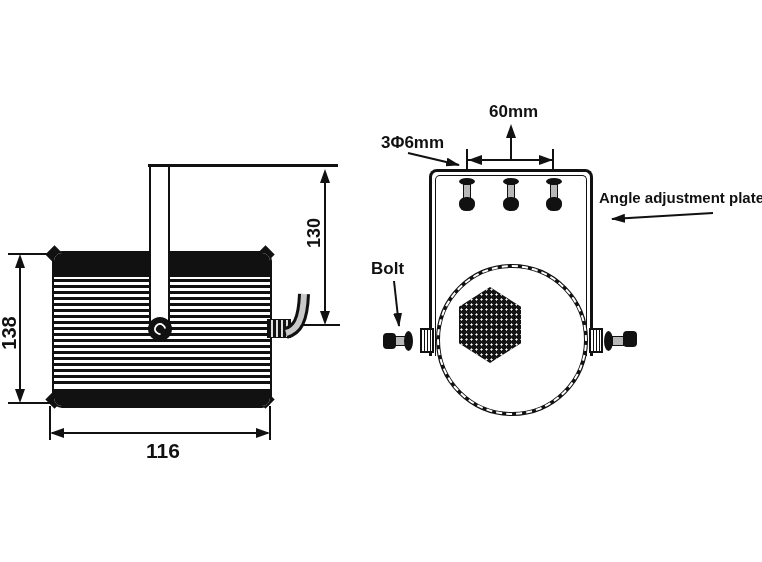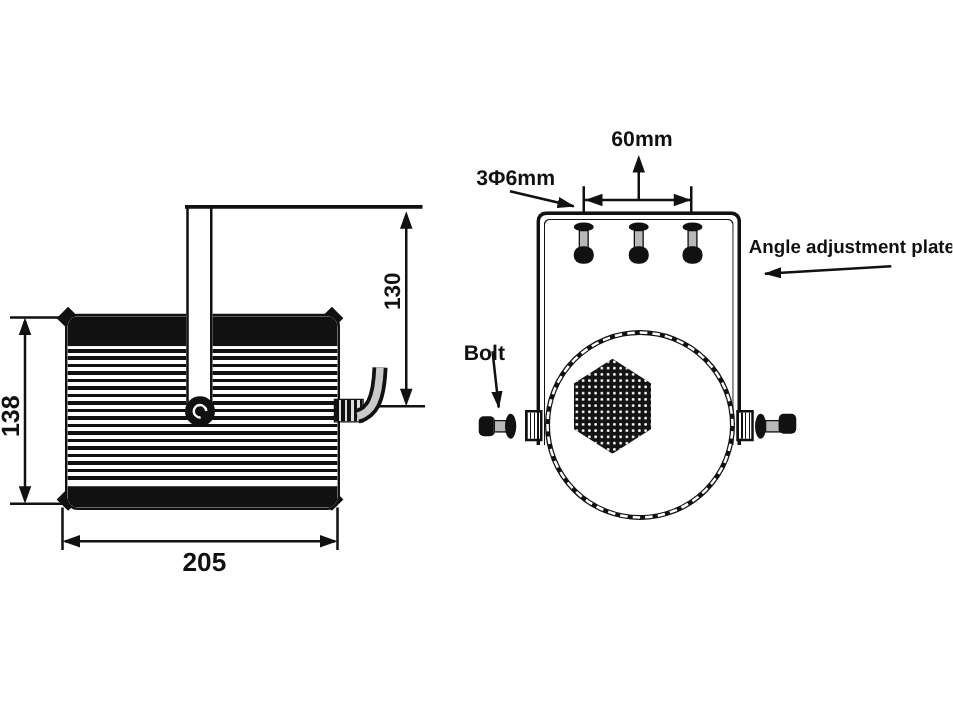--- a/index.html
+++ b/index.html
@@ -91,21 +91,21 @@
       <div class="tri tri-down" style="left:15px;top:389px;"></div>
       <div class="lbl lbl-v" style="left:9px;top:333px;font-size:20px;">138</div>
     </div>
 
     <div>
       <div class="ln" style="left:49px;top:406px;width:2px;height:34px;"></div>
       <div class="ln" style="left:269px;top:406px;width:2px;height:34px;"></div>
       <div class="ln" style="left:52px;top:432px;width:216px;height:2px;"></div>
       <div class="tri tri-left" style="left:50px;top:428px;"></div>
       <div class="tri tri-right" style="left:256px;top:428px;"></div>
-      <div class="lbl" style="left:146px;top:440px;font-size:21px;">205</div>
+      <div class="lbl" style="left:146px;top:440px;font-size:21px;">116</div>
     </div>
 
     <div>
       <div class="ln" style="left:296px;top:324px;width:44px;height:2px;"></div>
       <div class="ln" style="left:324px;top:172px;width:2px;height:140px;"></div>
       <div class="tri tri-up" style="left:320px;top:169px;"></div>
       <div class="tri tri-down" style="left:320px;top:311px;"></div>
       <div class="lbl lbl-v" style="left:314px;top:233px;font-size:18px;">130</div>
     </div>
   </div>
@@ -171,21 +171,21 @@
     <div class="lbl" style="left:599px;top:190px;font-size:15px;">Angle adjustment plate</div>
     <svg style="left:603px;top:208px;" width="115" height="18" viewBox="0 0 115 18">
       <defs>
           <marker id="a2" markerWidth="7" markerHeight="4.5" refX="6.5" refY="2.25" orient="auto">
             <path d="M0 0 L7 2.25 L0 4.5 Z" fill="#111"></path>
           </marker>
         </defs>
       <line x1="110" y1="5" x2="9" y2="11" stroke="#111" stroke-width="2" marker-end="url(#a2)"></line>
     </svg>
 
-    <div class="lbl" style="left:371px;top:260px;font-size:17px;margin-top:14px;">Bolt</div>
+    <div class="lbl" style="left:371px;top:260px;font-size:17px;">Bolt</div>
     <svg style="left:389px;top:279px;" width="20" height="56" viewBox="0 0 20 56">
       <defs>
           <marker id="a3" markerWidth="7" markerHeight="4.5" refX="6.5" refY="2.25" orient="auto">
             <path d="M0 0 L7 2.25 L0 4.5 Z" fill="#111"></path>
           </marker>
         </defs>
       <line x1="5" y1="2" x2="10" y2="47" stroke="#111" stroke-width="2" marker-end="url(#a3)"></line>
     </svg>
   </div>
 

